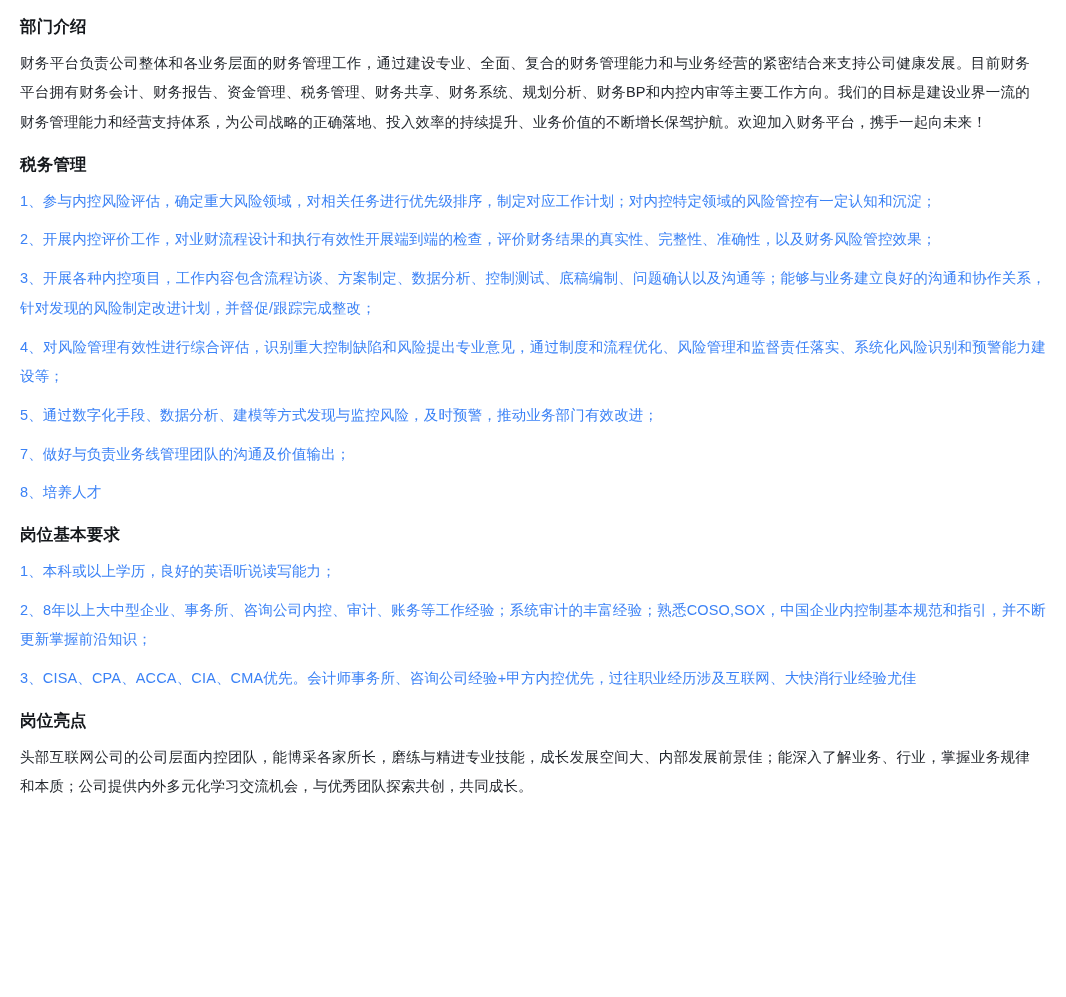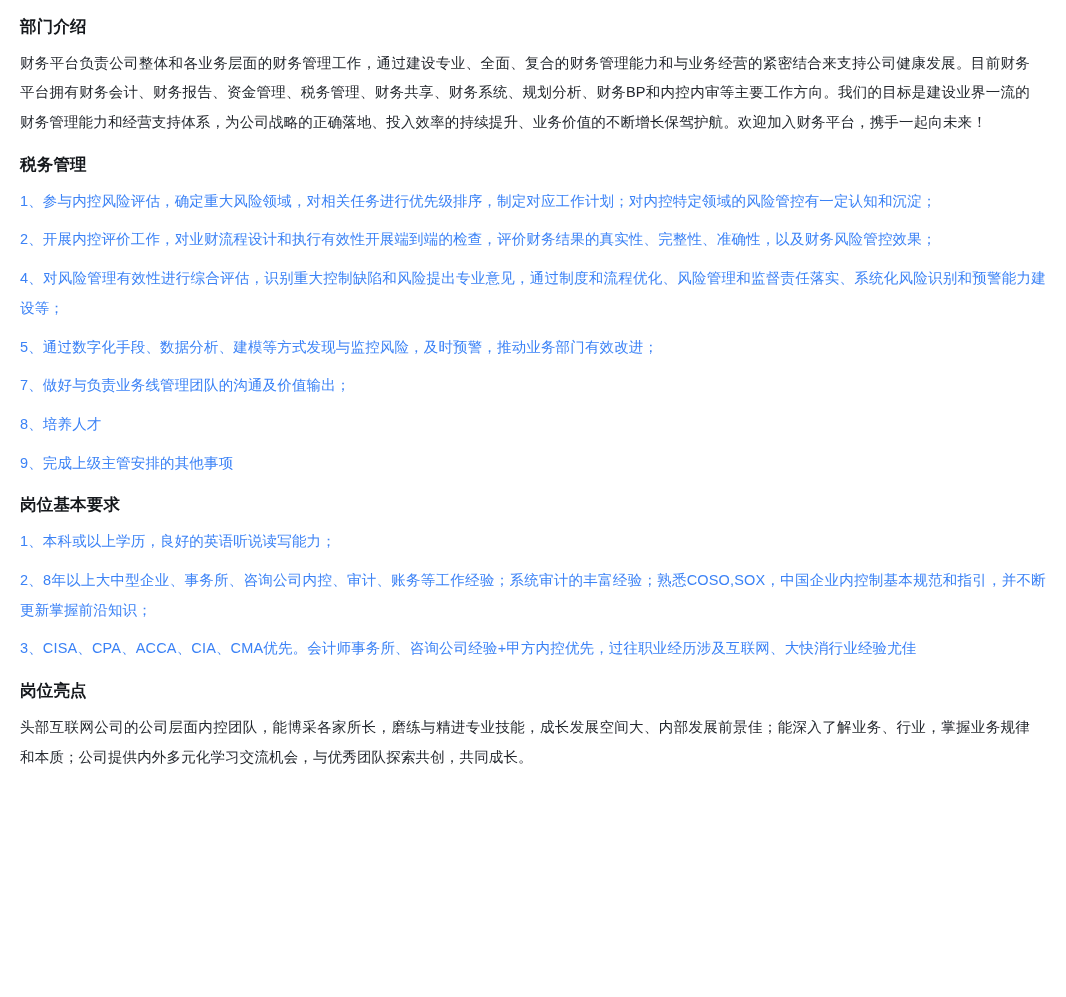--- a/index.html
+++ b/index.html
@@ -65,25 +65,25 @@
   <section class="section">
     <h2 class="section-title">部门介绍</h2>
     <p class="para">财务平台负责公司整体和各业务层面的财务管理工作，通过建设专业、全面、复合的财务管理能力和与业务经营的紧密结合来支持公司健康发展。目前财务平台拥有财务会计、财务报告、资金管理、税务管理、财务共享、财务系统、规划分析、财务BP和内控内审等主要工作方向。我们的目标是建设业界一流的财务管理能力和经营支持体系，为公司战略的正确落地、投入效率的持续提升、业务价值的不断增长保驾护航。欢迎加入财务平台，携手一起向未来！</p>
   </section>
 
   <section class="section">
     <h2 class="section-title">税务管理</h2>
     <div class="list">
       <p class="list-item">1、参与内控风险评估，确定重大风险领域，对相关任务进行优先级排序，制定对应工作计划；对内控特定领域的风险管控有一定认知和沉淀；</p>
       <p class="list-item">2、开展内控评价工作，对业财流程设计和执行有效性开展端到端的检查，评价财务结果的真实性、完整性、准确性，以及财务风险管控效果；</p>
+      <p class="list-item">3、开展各种内控项目，工作内容包含流程访谈、方案制定、数据分析、控制测试、底稿编制、问题确认以及沟通等；能够与业务建立良好的沟通和协作关系，针对发现的风险制定改进计划，并督促/跟踪完成整改；</p>
       <p class="list-item">4、对风险管理有效性进行综合评估，识别重大控制缺陷和风险提出专业意见，通过制度和流程优化、风险管理和监督责任落实、系统化风险识别和预警能力建设等；</p>
       <p class="list-item">5、通过数字化手段、数据分析、建模等方式发现与监控风险，及时预警，推动业务部门有效改进；</p>
       <p class="list-item">7、做好与负责业务线管理团队的沟通及价值输出；</p>
       <p class="list-item">8、培养人才</p>
-      <p class="list-item">9、完成上级主管安排的其他事项</p>
     </div>
   </section>
 
   <section class="section">
     <h2 class="section-title">岗位基本要求</h2>
     <div class="list">
       <p class="list-item">1、本科或以上学历，良好的英语听说读写能力；</p>
       <p class="list-item">2、8年以上大中型企业、事务所、咨询公司内控、审计、账务等工作经验；系统审计的丰富经验；熟悉COSO,SOX，中国企业内控制基本规范和指引，并不断更新掌握前沿知识；</p>
       <p class="list-item">3、CISA、CPA、ACCA、CIA、CMA优先。会计师事务所、咨询公司经验+甲方内控优先，过往职业经历涉及互联网、大快消行业经验尤佳</p>
     </div>

